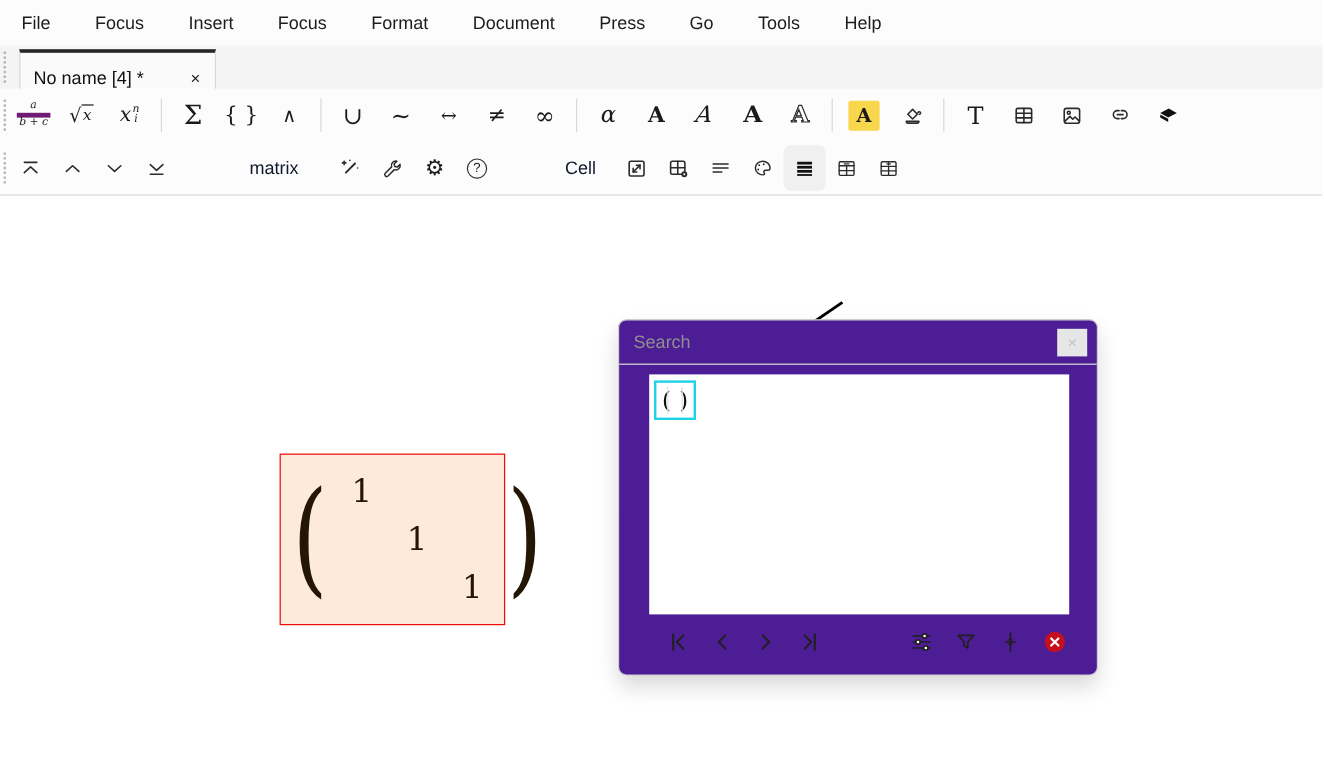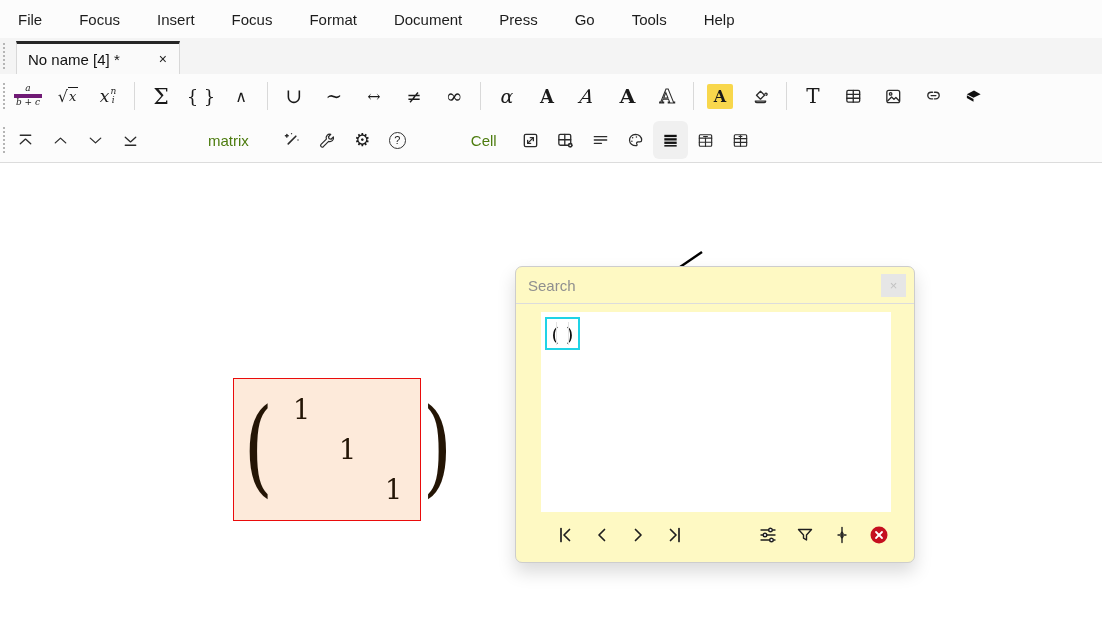--- a/index.html
+++ b/index.html
@@ -11,21 +11,21 @@
   .menubar{position:absolute;top:0;left:0;right:0;height:38px;background:#fcfcfc;
     display:flex;align-items:center;padding-left:18px;gap:37px}
   .mi{font-size:15px;color:#1c1c1c;cursor:default}
 
   
   .tabbar{position:absolute;top:38px;left:0;right:0;height:36px;background:#f4f4f4;
     display:flex;align-items:flex-end}
   .grip{align-self:center;height:26px;width:5px;border-left:2px dotted #b5b5b5;margin-left:3px}
   .tab{margin-left:8px;width:164px;height:33px;background:#fafafa;
     border:1px solid #d8d8d8;border-bottom:none;border-top:3px solid #262626;
-    display:flex;align-items:center;padding:0 10px 0 11px}
+    display:flex;align-items:flex-end;padding:0 10px 0 11px}
   .tab-label{font-size:15px;color:#111}
   .tab-close{margin-left:auto;font-size:14px;color:#222;line-height:1;padding:2px}
 
   
   .toolbar{position:absolute;left:0;right:0;background:#fcfcfc;display:flex;align-items:center}
   .tb1{top:74px;height:44px}
   .tb2{top:118px;height:45px;border-bottom:1px solid #dcdcdc}
   .tbtn{border:none;background:none;height:38px;min-width:40px;display:flex;
     align-items:center;justify-content:center;color:#1a1a1a;cursor:default}
   .tb2 .tbtn{min-width:35px}
@@ -40,21 +40,21 @@
     -webkit-text-stroke:1px #2a2a2a}
   .hl{background:#f8d74c;font-family:"DejaVu Serif",serif;font-weight:600;font-size:16px;
     padding:3px 7px;border-radius:2px}
   .frac{display:flex;flex-direction:column;align-items:center;font-size:9px;line-height:1.1}
   .frac .den{border-top:4px solid #701a75;padding:0 2px}
   .rootx{display:flex;align-items:flex-start;font-size:16px}
   .rootx .rad{border-top:1px solid #1a1a1a;font-size:13px;padding:1px 2px 0 1px}
   .pw{display:flex;align-items:center}
   .pw .base{font-size:17px}
   .pw .stack{display:flex;flex-direction:column;font-size:9px;line-height:1.05;margin-left:1px}
-  .tlabel{font-size:15px;color:#4d7c0f;padding:0 10px}
+  .tlabel{font-size:15px;color:#0f172a;padding:0 10px}
   .lab-matrix{margin-left:50px;margin-right:16px}
   .lab-cell{margin-left:46px;margin-right:6px}
   .circle-q{width:17px;height:17px;border:1.3px solid #333;border-radius:50%;
     font-size:11px;display:flex;align-items:center;justify-content:center}
   .active{background:#f0f0f0;border-radius:6px}
   .icon{display:flex;align-items:center;justify-content:center}
   svg.ic{width:19px;height:19px;fill:none;stroke:#2b2b2b;stroke-width:1.4;
     stroke-linecap:round;stroke-linejoin:round}
 
   
@@ -62,21 +62,21 @@
     background:#fdeada;border:1.5px solid #ea0b0b;display:flex;align-items:center;
     justify-content:space-between;padding:0 4px;color:#241505}
   .paren{font-family:"DejaVu Serif",serif;font-size:104px;line-height:1;
     transform:scaleX(.72);margin-top:-6px}
   .mgrid{display:grid;grid-template-columns:repeat(3,46px);grid-template-rows:repeat(3,40px);
     align-items:center;justify-items:center;font-family:"DejaVu Serif",serif;font-size:27px}
   .hint{position:absolute;left:708px;top:221px;font-size:19.5px;color:#050505;letter-spacing:.2px}
   .arrow-svg{position:absolute;left:560px;top:215px;width:170px;height:125px;pointer-events:none}
 
   
-  .dialog{position:absolute;left:515px;top:266px;width:400px;height:297px;background:#fef9c3;
+  .dialog{position:absolute;left:515px;top:266px;width:400px;height:297px;background:#4c1d95;
     border:1px solid #cdcdcd;border-radius:7px;box-shadow:0 9px 18px rgba(0,0,0,.15)}
   .dlg-header{height:37px;border-bottom:1px solid #dcdcdc;display:flex;align-items:center;
     padding:0 8px 0 12px}
   .dlg-title{font-size:15px;color:#8f8f8f}
   .dlg-close{margin-left:auto;width:25px;height:23px;background:#e6e6e6;border:none;
     color:#c2c2c2;font-size:13px;display:flex;align-items:center;justify-content:center}
   .dlg-content{position:absolute;left:25px;top:45px;width:350px;height:200px;background:#fff}
   .match-box{position:absolute;left:4px;top:5px;width:35px;height:33px;border:2px solid #1fd3e6;
     display:flex;align-items:center;justify-content:center;gap:7px;
     font-family:"DejaVu Serif",serif;font-size:19px;color:#101010}

